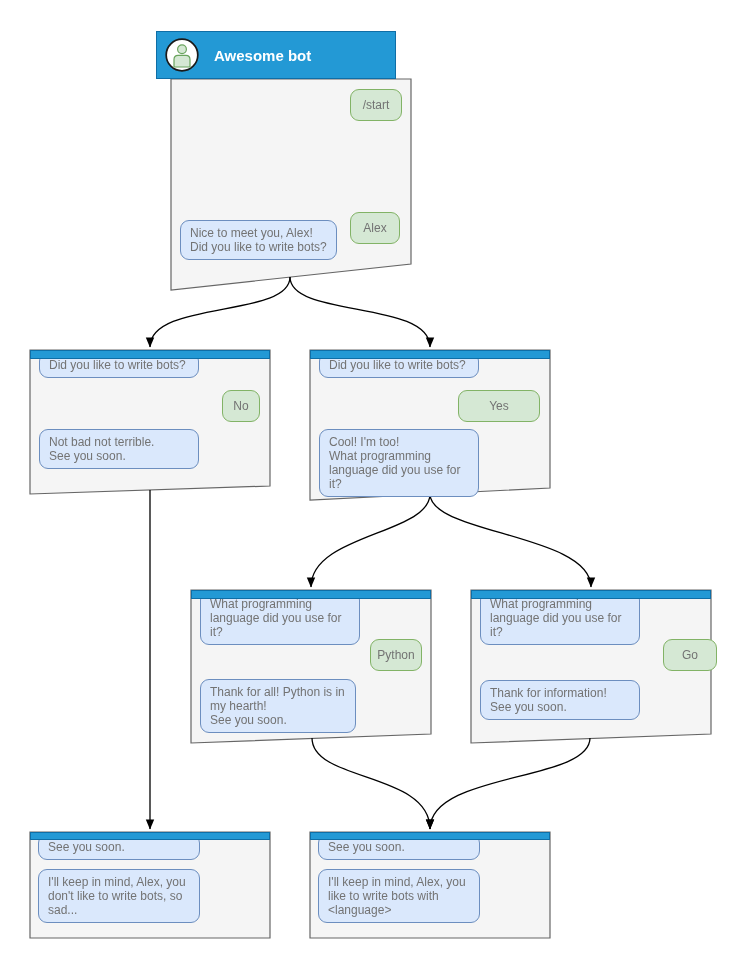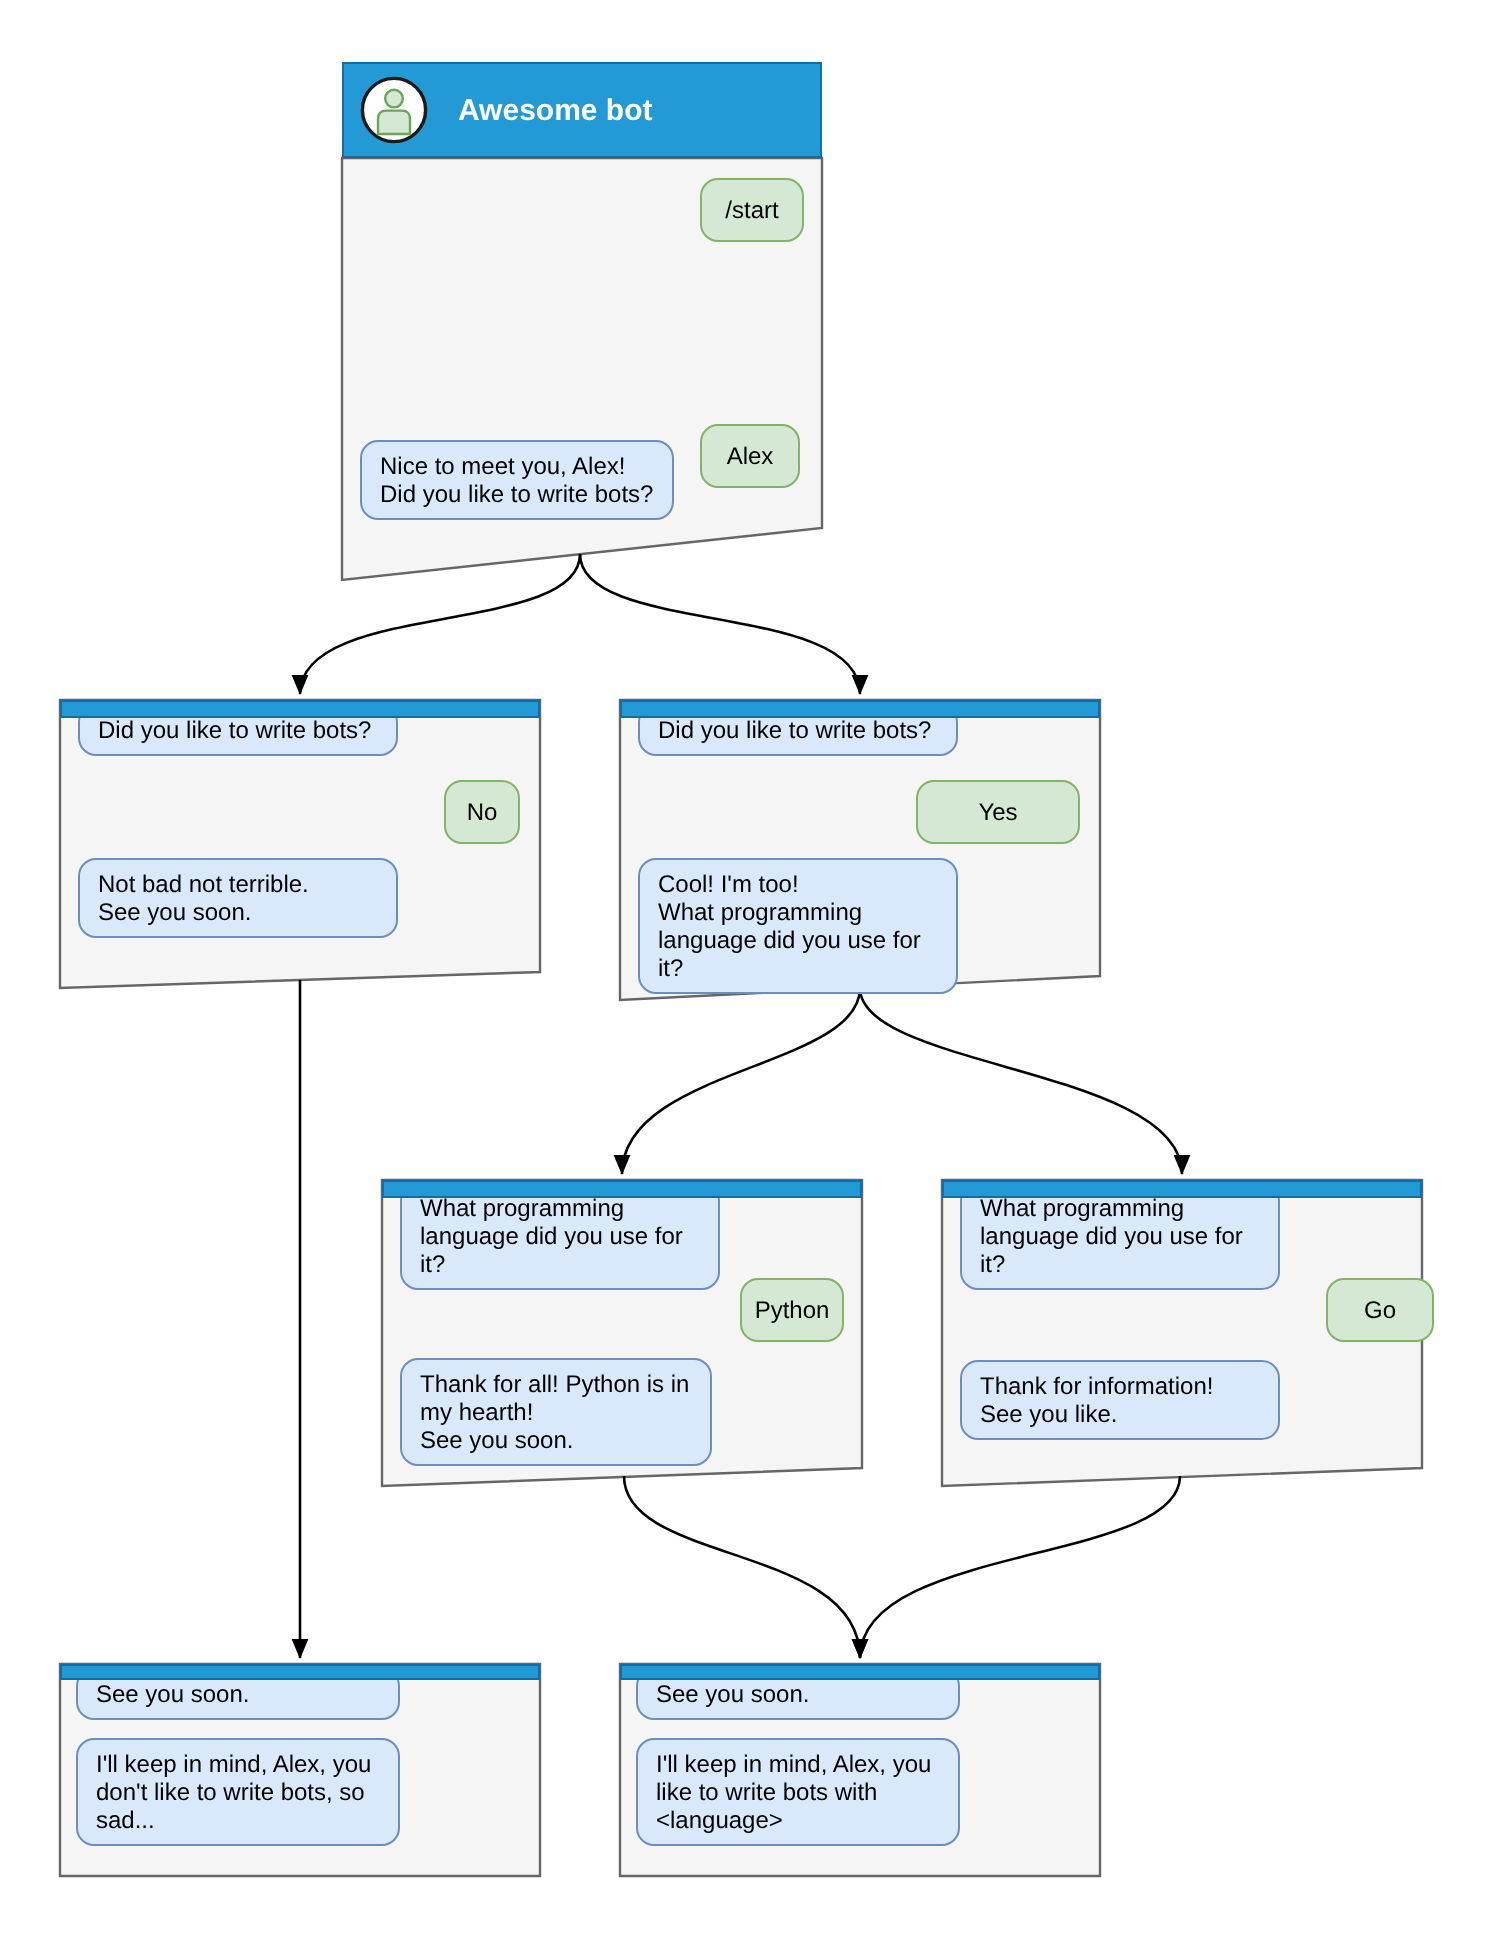--- a/index.html
+++ b/index.html
@@ -9,21 +9,21 @@
   .winpoly{fill:#f5f5f5;stroke:#666666;stroke-width:1.2;}
   .connector{fill:none;stroke:#000000;stroke-width:1.3;}
   .winbar{position:absolute;z-index:3;box-sizing:border-box;
           background:#2399d5;border:1px solid #0f6ea6;}
   .winheader{position:absolute;z-index:3;box-sizing:border-box;
              background:#2399d5;border:1px solid #0f6ea6;
              display:flex;align-items:center;}
   .winheader .title{color:#ffffff;font-weight:bold;font-size:15px;margin-left:14px;}
   .avatar{margin-left:7px;flex:0 0 auto;display:block;}
   .bubble{position:absolute;z-index:2;box-sizing:border-box;
-          font-size:12px;line-height:14px;color:#000000;
+          font-size:12px;line-height:14px;color:#737373;
           padding:5px 9px;border-radius:9px;white-space:pre-line;
           background:#dae8fc;border:1px solid #6c8ebf;}
   .bubble.user{background:#d5e8d4;border-color:#82b366;
                text-align:center;padding:8px 4px;}
 </style>
 </head>
 <body>
 
 <div class="canvas">
 
@@ -44,21 +44,21 @@
 
     <path class="connector" d="M290,277 C290,318 150,300 150,347" marker-end="url(#arrow)"></path>
     <path class="connector" d="M290,277 C290,318 430,300 430,347" marker-end="url(#arrow)"></path>
     <path class="connector" d="M430,494 C430,534 311,534 311,587" marker-end="url(#arrow)"></path>
     <path class="connector" d="M430,494 C430,534 591,534 591,587" marker-end="url(#arrow)"></path>
     <path class="connector" d="M150,490 L150,829" marker-end="url(#arrow)"></path>
     <path class="connector" d="M312,738 C312,782 430,772 430,829" marker-end="url(#arrow)"></path>
     <path class="connector" d="M590,738 C590,782 430,772 430,829" marker-end="url(#arrow)"></path>
   </svg>
 
-  <div class="winheader" style="left:171px;top:31px;width:240px;height:48px;">
+  <div class="winheader" style="left:156px;top:31px;width:240px;height:48px;">
     <svg class="avatar" width="36" height="36" viewBox="0 0 36 36">
       <defs>
           <clipPath id="avclip">
             <circle cx="18" cy="18" r="15.8"></circle>
           </clipPath>
         </defs>
       <circle cx="18" cy="18" r="15.8" fill="#ffffff" stroke="#1a1a1a" stroke-width="1.7"></circle>
       <g clip-path="url(#avclip)">
         <circle cx="18" cy="12.3" r="4.4" fill="#d5e8d4" stroke="#6aa45e" stroke-width="1.2"></circle>
         <path d="M10,30 L10,22.5 Q10,18.3 14,18.3 L22,18.3 Q26,18.3 26,22.5 L26,30 Z" fill="#d5e8d4" stroke="#6aa45e" stroke-width="1.2"></path>
@@ -91,21 +91,21 @@
   <div class="bubble user" style="right:321px;top:639px;width:52px;">Python</div>
   <div class="bubble" style="left:200px;top:679px;width:156px;">Thank for all! Python is in
 my hearth!
 See you soon.</div>
 
   <div class="winbar" style="left:471px;top:590px;width:240px;height:9px;"></div>
   <div class="bubble" style="left:480px;top:591px;width:160px;">What programming
 language did you use for it?</div>
   <div class="bubble user" style="right:26px;top:639px;width:54px;text-align:center;">Go</div>
   <div class="bubble" style="left:480px;top:680px;width:160px;">Thank for information!
-See you like.</div>
+See you soon.</div>
 
   <div class="winbar" style="left:30px;top:832px;width:240px;height:8px;"></div>
   <div class="bubble" style="left:38px;top:834px;width:162px;">See you soon.</div>
   <div class="bubble" style="left:38px;top:869px;width:162px;">I'll keep in mind, Alex, you
 don't like to write bots, so
 sad...</div>
 
   <div class="winbar" style="left:310px;top:832px;width:240px;height:8px;"></div>
   <div class="bubble" style="left:318px;top:834px;width:162px;">See you soon.</div>
   <div class="bubble" style="left:318px;top:869px;width:162px;">I'll keep in mind, Alex, you

